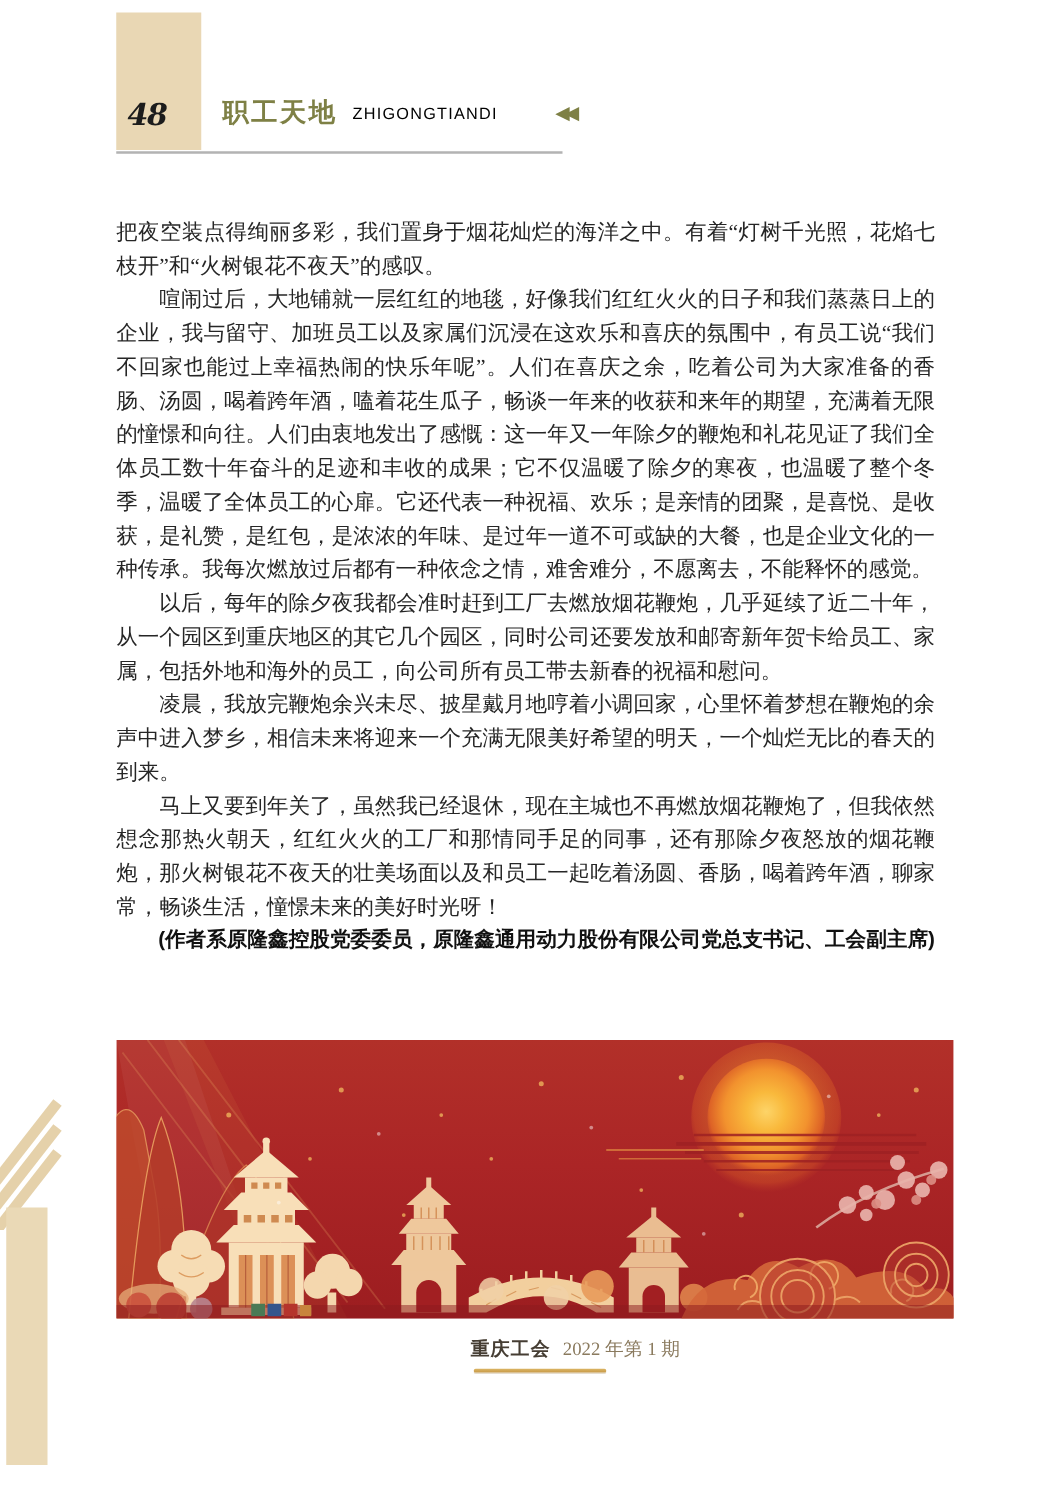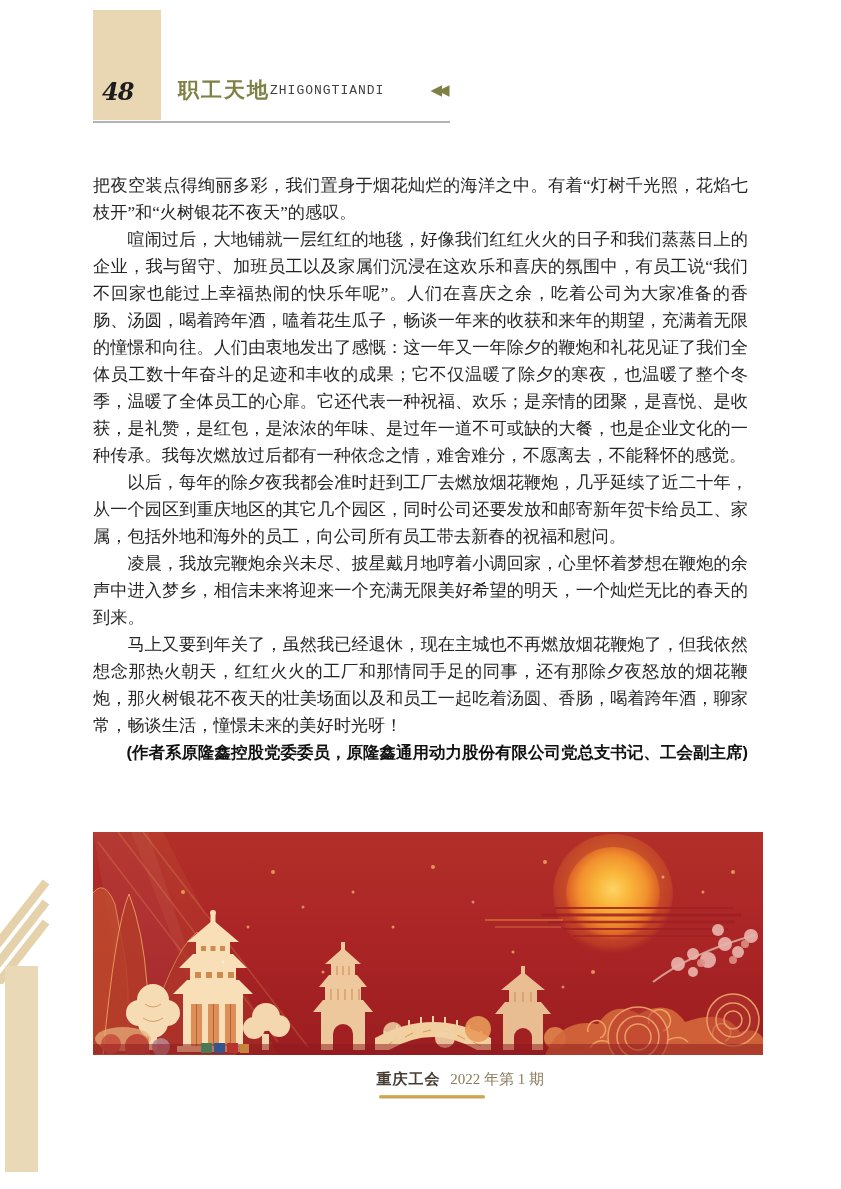--- a/index.html
+++ b/index.html
@@ -37,24 +37,24 @@
     align-items: center;
   }
   .section-title {
     font-family: "Liberation Sans", "DejaVu Sans", sans-serif;
     font-weight: bold;
     font-size: 21px;
     color: #7e8045;
     letter-spacing: 2px;
   }
   .section-subtitle {
-    margin-left: 0;
-    font-family: Liberation Mono, monospace;
+    margin-left: 12px;
+    font-family: Liberation Sans, sans-serif;
     font-size: 13px;
-    color: #404040;
+    color: #000000;
     letter-spacing: 1px;
   }
   .section-arrows {
     margin-left: 46px;
     font-size: 15px;
     color: #7e8045;
     letter-spacing: -4px;
   }
   .header-rule {
     position: absolute;

